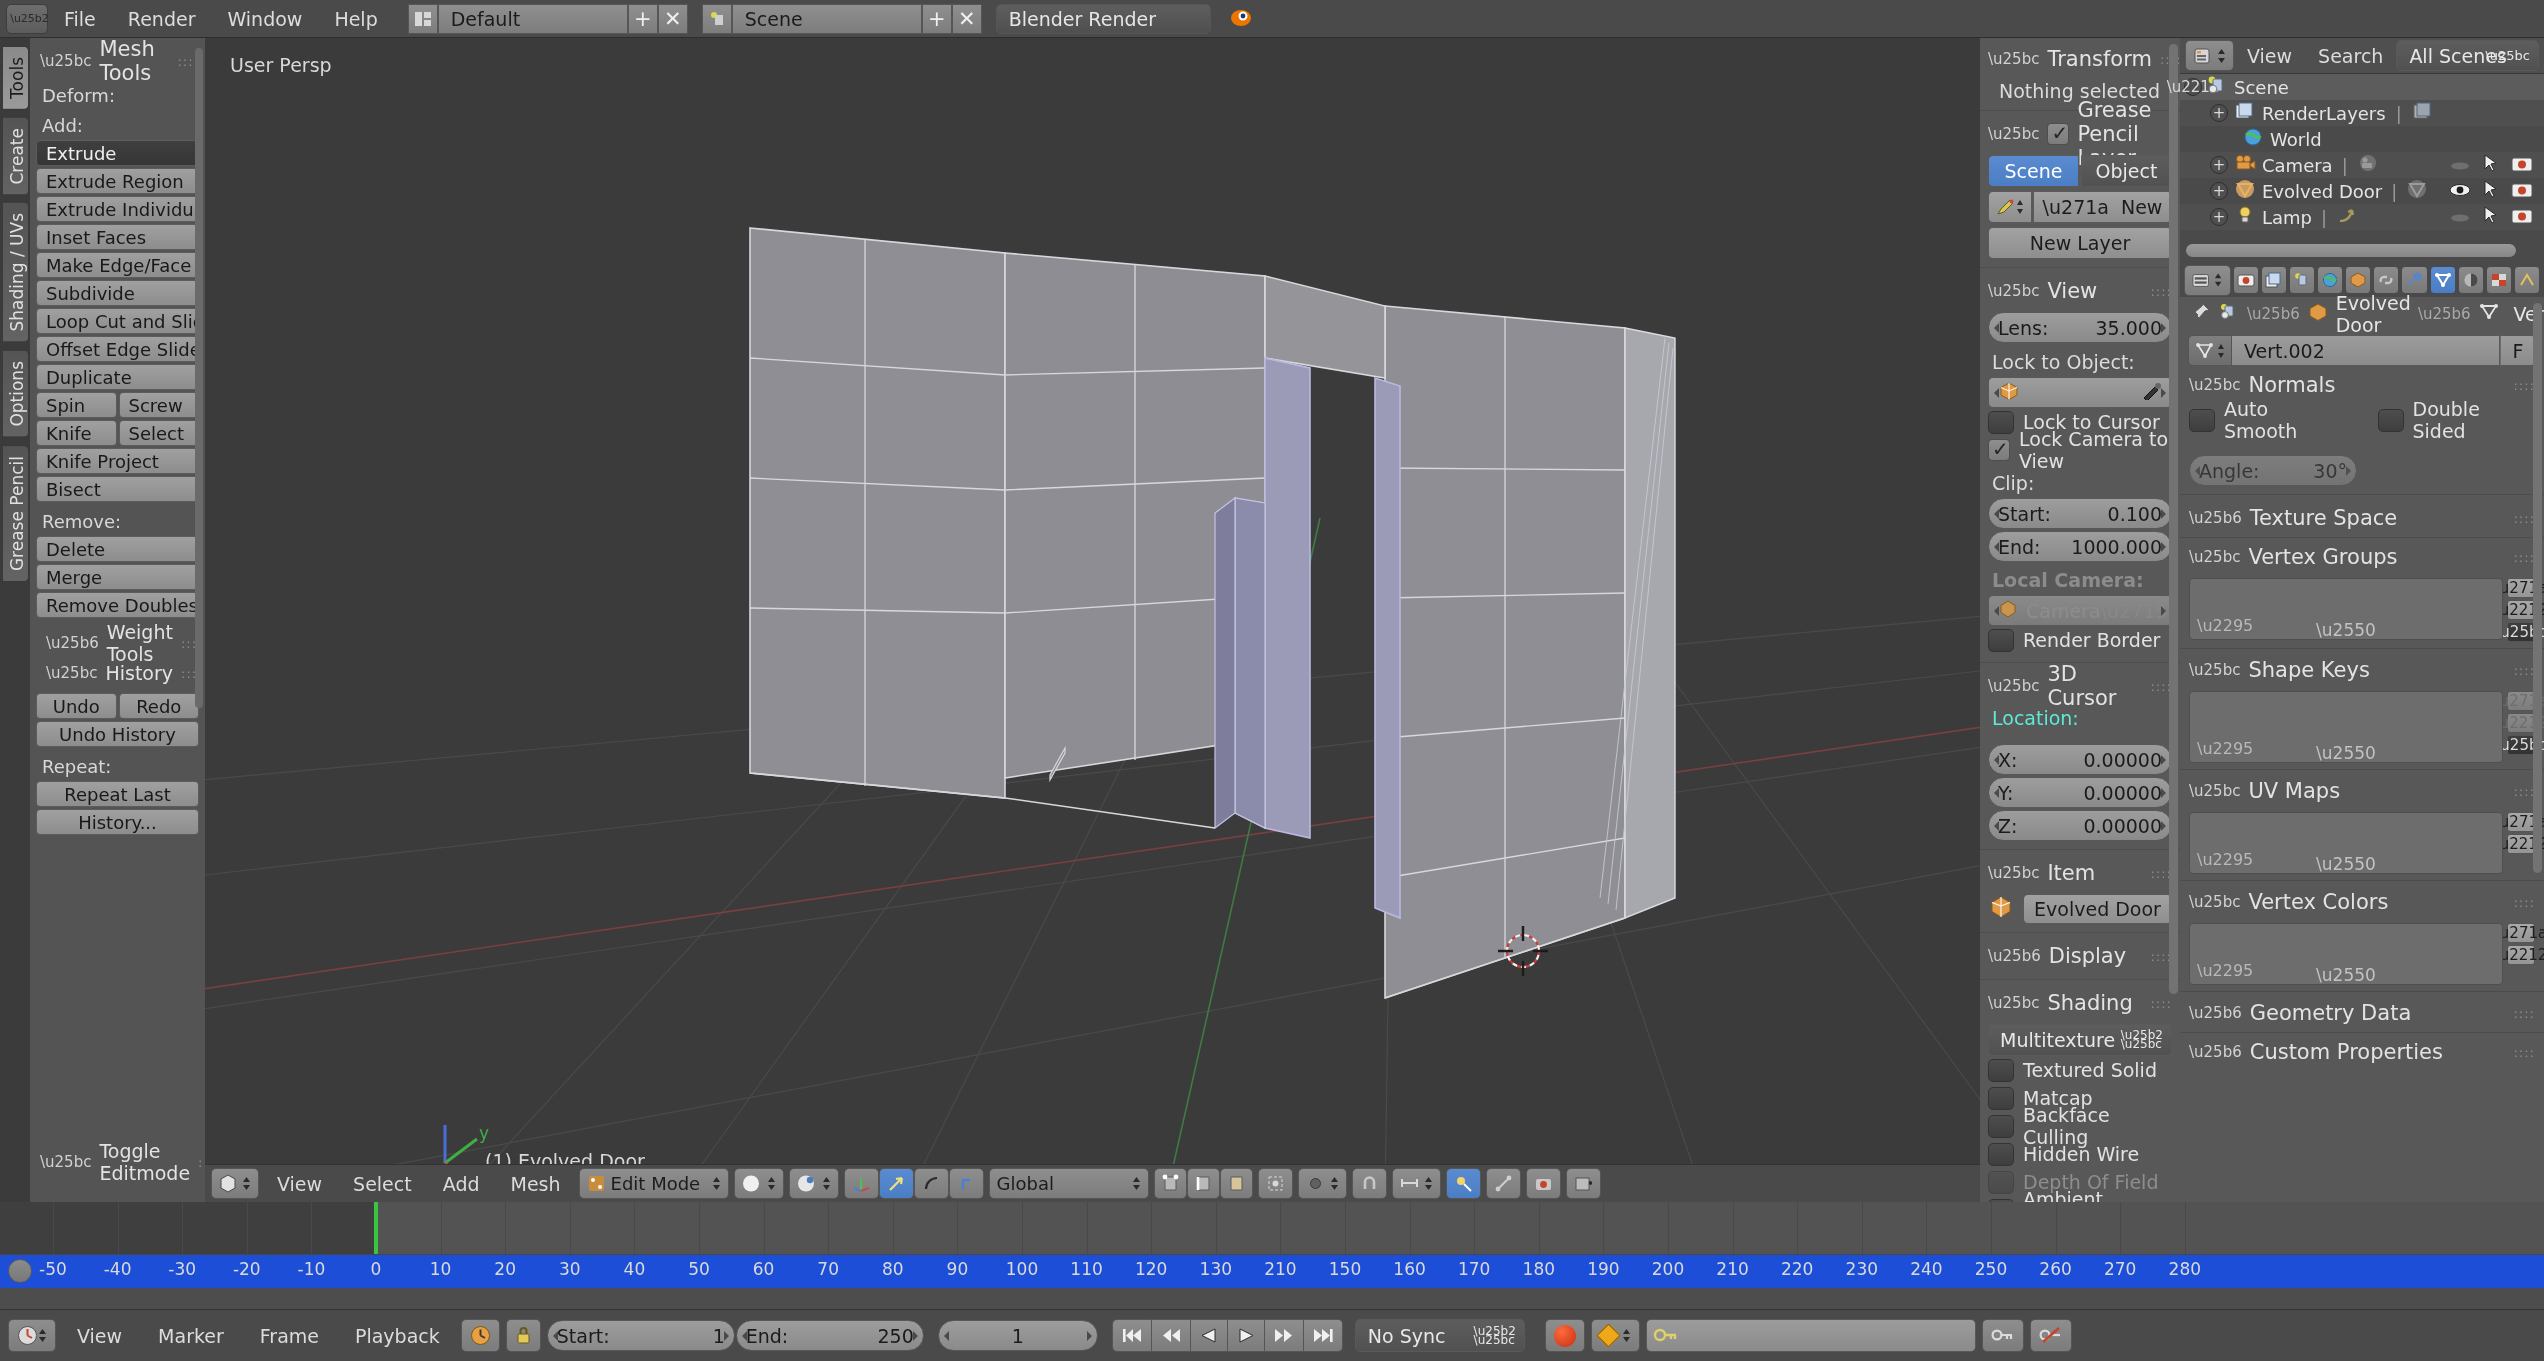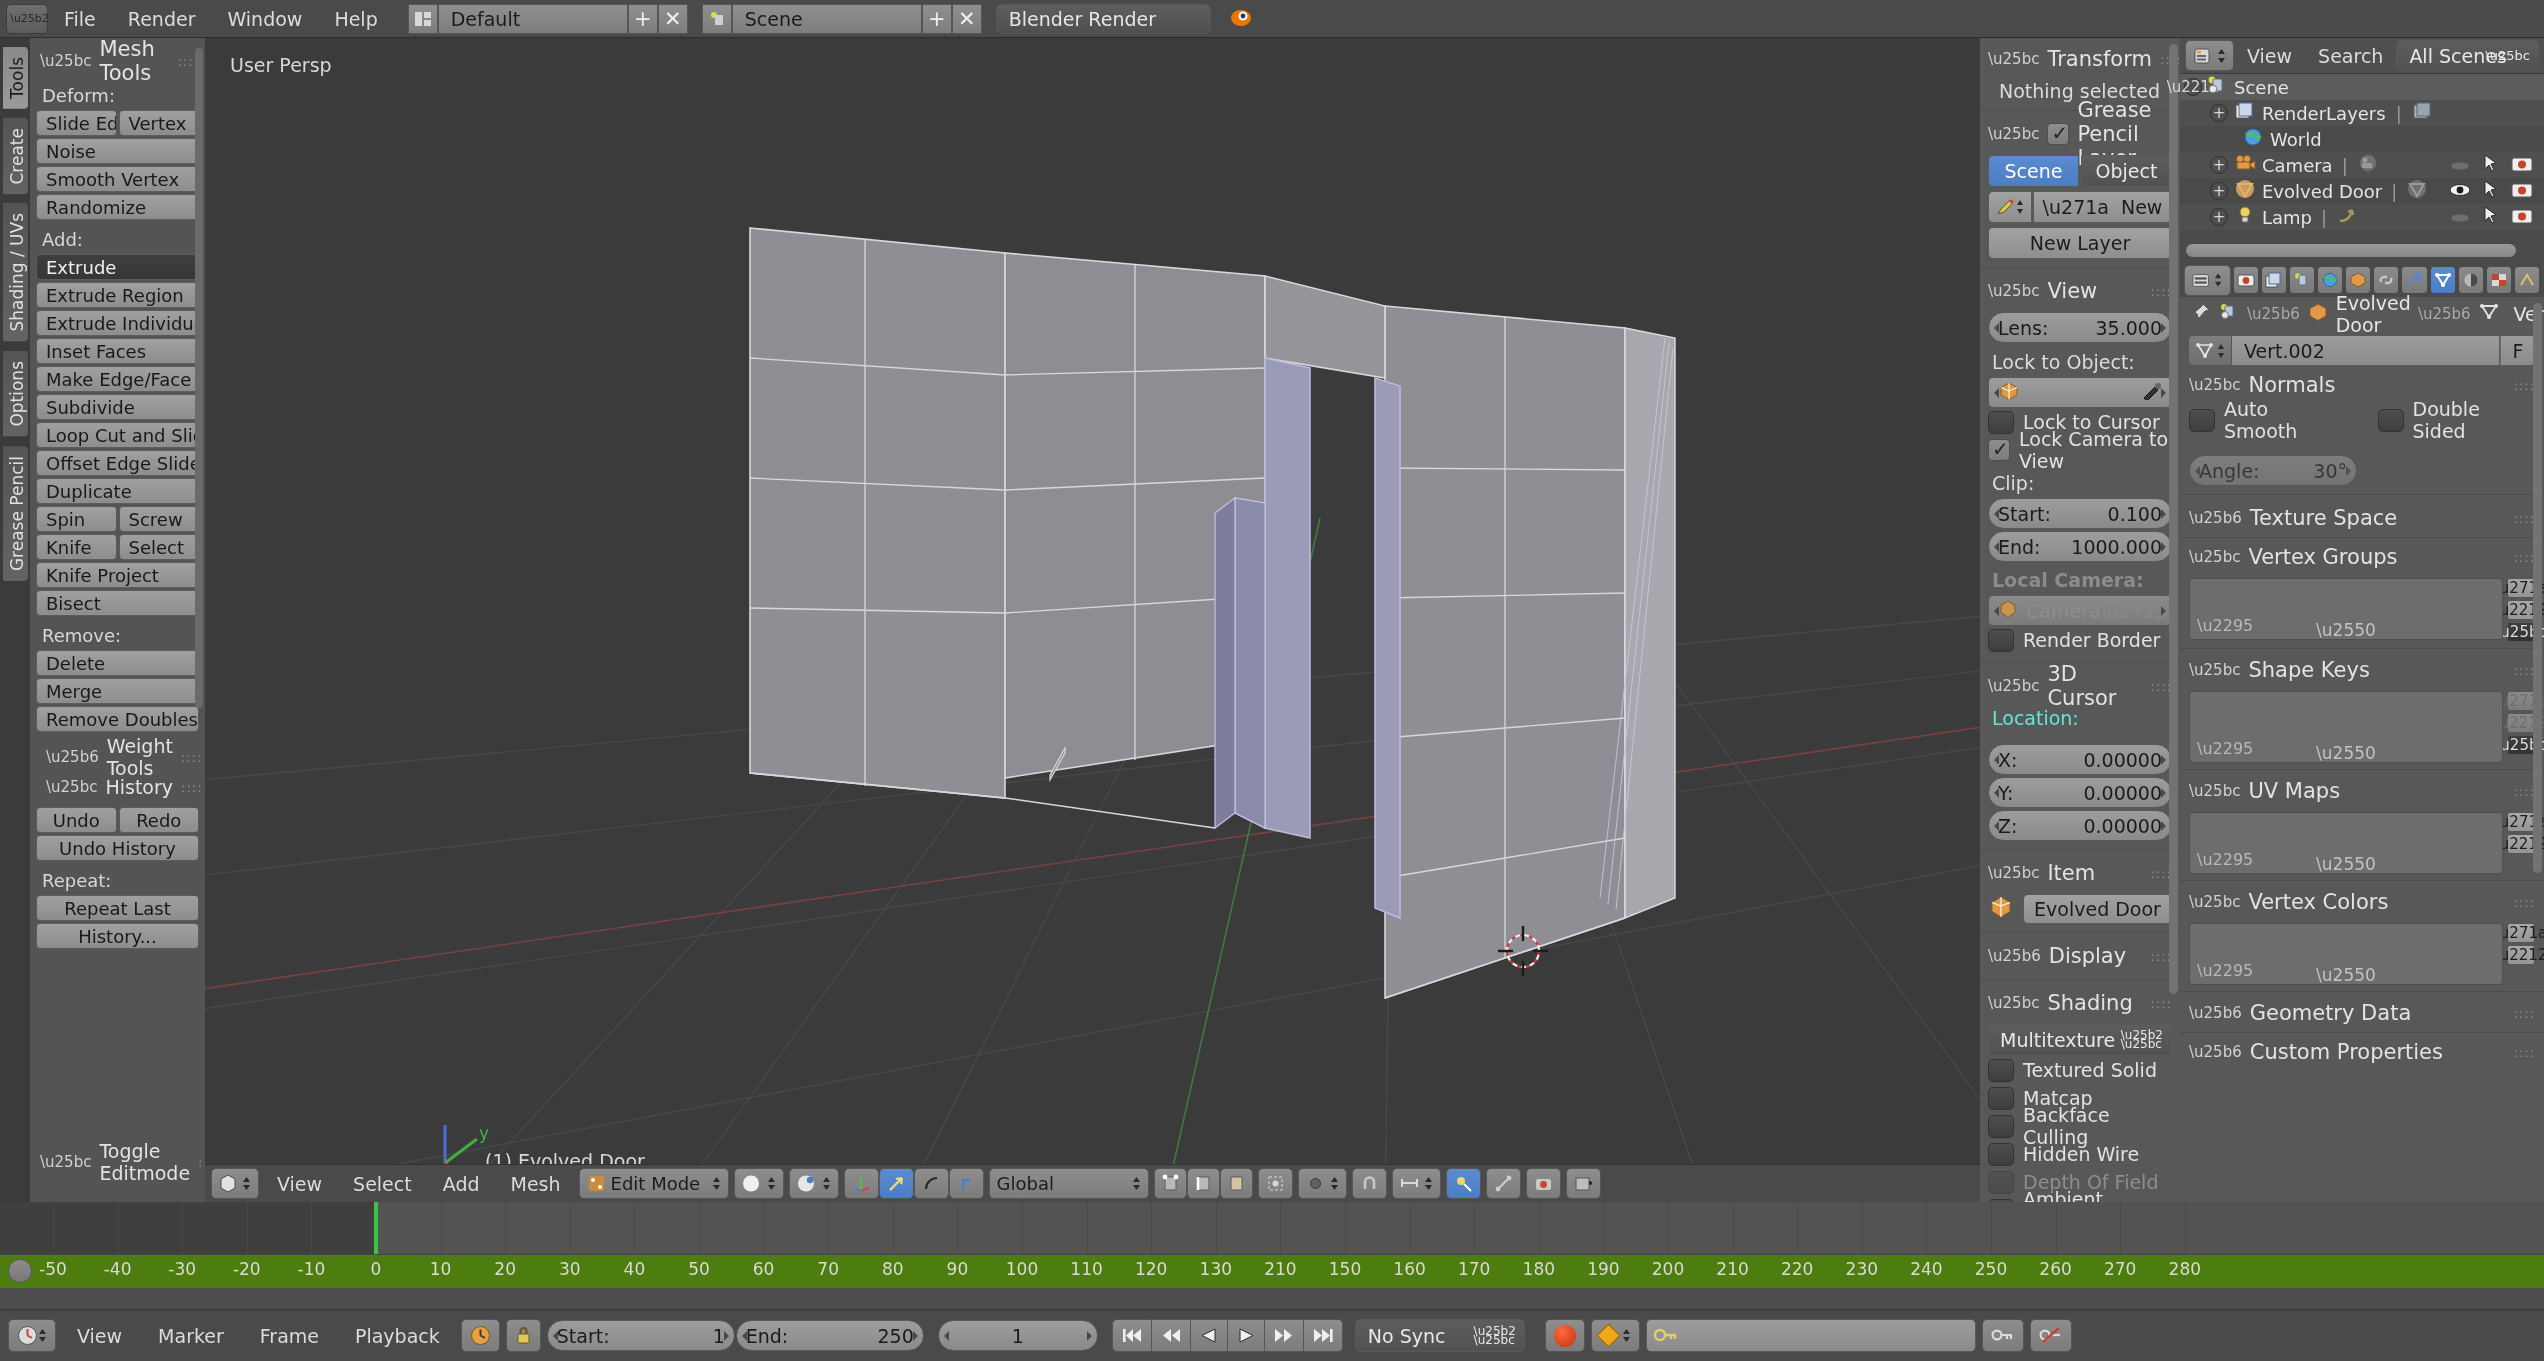--- a/index.html
+++ b/index.html
@@ -168,21 +168,21 @@
               background:#4d4d4d; }
   .tl-strip { position:absolute; left:0; top:0; width:2544px; height:52px;
               background:#535353; }
   .tl-dark { position:absolute; left:0; top:0; width:374px; height:52px;
              background:#3f3f3f; }
   .tl-play { position:absolute; left:374px; top:0; width:4px; height:52px;
              background:#3ac441; }
   .tl-grid { position:absolute; left:0; top:0; width:2544px; height:52px; }
   .tl-grid i { position:absolute; top:0; width:1px; height:52px; background:#494949; }
   .tl-ruler { position:absolute; left:0; top:52px; width:2544px; height:34px;
-              background:#4d7c0f; border-top:1px solid #464646; }
+              background:#1d4ed8; border-top:1px solid #464646; }
   .tick { position:absolute; top:4px; font-size:17px; color:#dadada;
           transform:translateX(-50%); }
   .tl-knob { position:absolute; left:8px; top:57px; width:24px; height:24px;
              border-radius:12px; background:linear-gradient(#8c8c8c,#787878);
              border:1px solid #5a5a5a; }
   .bottombar { position:absolute; left:0; top:1309px; width:2544px; height:52px;
                background:#4a4a4a; display:flex; align-items:center; gap:6px;
                padding:0 8px; border-top:1px solid #333; }
   .bb-menu { padding:0 15px; font-size:19px; color:#dcdcdc; cursor:pointer; }
   .bb-btn { height:33px; min-width:34px; border-radius:5px;
@@ -276,35 +276,20 @@
   </div>
 
   <div class="toolpanel">
     <div class="ptitle" style="padding-left:4px;">
       <span class="tri">\u25bc</span>
       <span>Mesh Tools</span>
       <span class="grip">::::</span>
     </div>
 
     <div class="sublabel">Deform:</div>
-    <div class="tcol">
-      <div class="trow">
-          <div class="tbtn">Slide Ed</div>
-          <div class="tbtn">Vertex</div>
-        </div>
-      <div class="trow">
-          <div class="tbtn">Noise</div>
-        </div>
-      <div class="trow">
-          <div class="tbtn">Smooth Vertex</div>
-        </div>
-      <div class="trow">
-          <div class="tbtn">Randomize</div>
-        </div>
-    </div>
 
     <div class="sublabel">Add:</div>
     <div class="tcol">
       <div class="trow">
           <div class="tbtn sel">Extrude</div>
         </div>
       <div class="trow">
           <div class="tbtn">Extrude Region</div>
         </div>
       <div class="trow">

